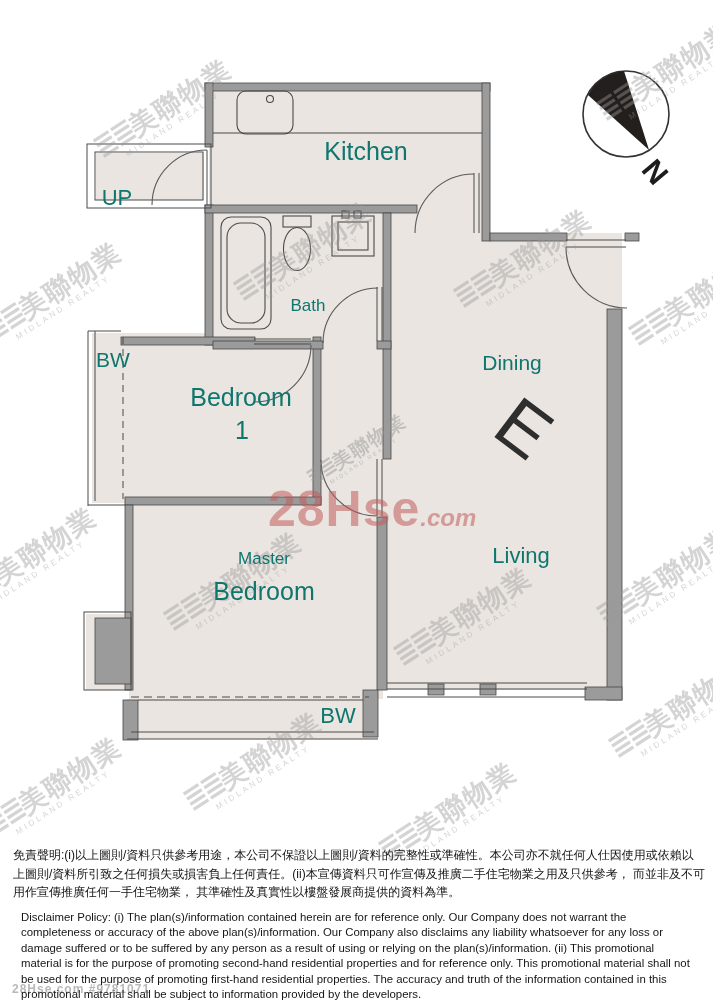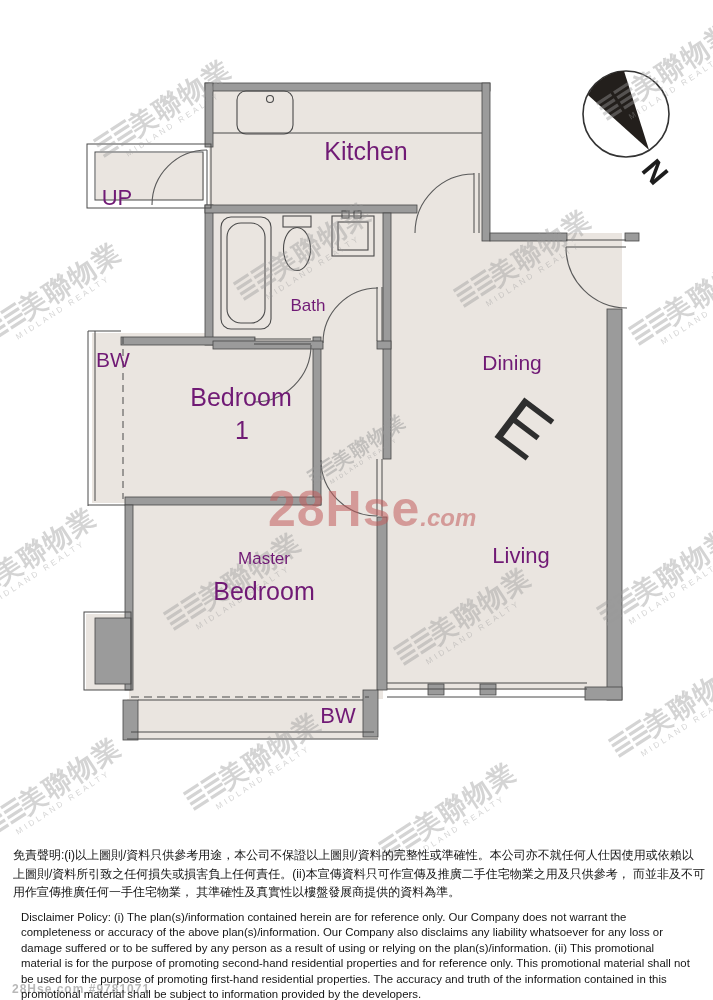--- a/index.html
+++ b/index.html
@@ -24,21 +24,21 @@
   }
   .site-wm .main{font-size:50px;letter-spacing:1px;}
   .site-wm .suffix{font-size:24px;font-style:italic;}
   .footer-wm{
     position:absolute;left:12px;top:950px;z-index:2;pointer-events:none;
     color:rgba(125,125,125,.55);font-size:12px;font-weight:700;letter-spacing:1px;margin-top:32px;
   }
   
   .lbl{
     position:absolute;z-index:4;transform:translate(-50%,-50%);
-    color:#701a75;white-space:nowrap;line-height:1;
+    color:#0f766e;white-space:nowrap;line-height:1;
   }
   .lbl-kitchen{left:366px;top:151px;font-size:25px;}
   .lbl-up{left:117px;top:198px;font-size:22px;}
   .lbl-bath{left:308px;top:305px;font-size:17px;}
   .lbl-bedroom1a{left:241px;top:397px;font-size:25px;}
   .lbl-bedroom1b{left:242px;top:430px;font-size:25px;}
   .lbl-dining{left:512px;top:362px;font-size:21px;text-align:right;}
   .lbl-unit{left:524px;top:428px;font-size:72px;font-weight:500;
             transform:translate(-50%,-50%) rotate(37deg);color:#2e2e2e;}
   .lbl-living{left:521px;top:556px;font-size:22px;}

